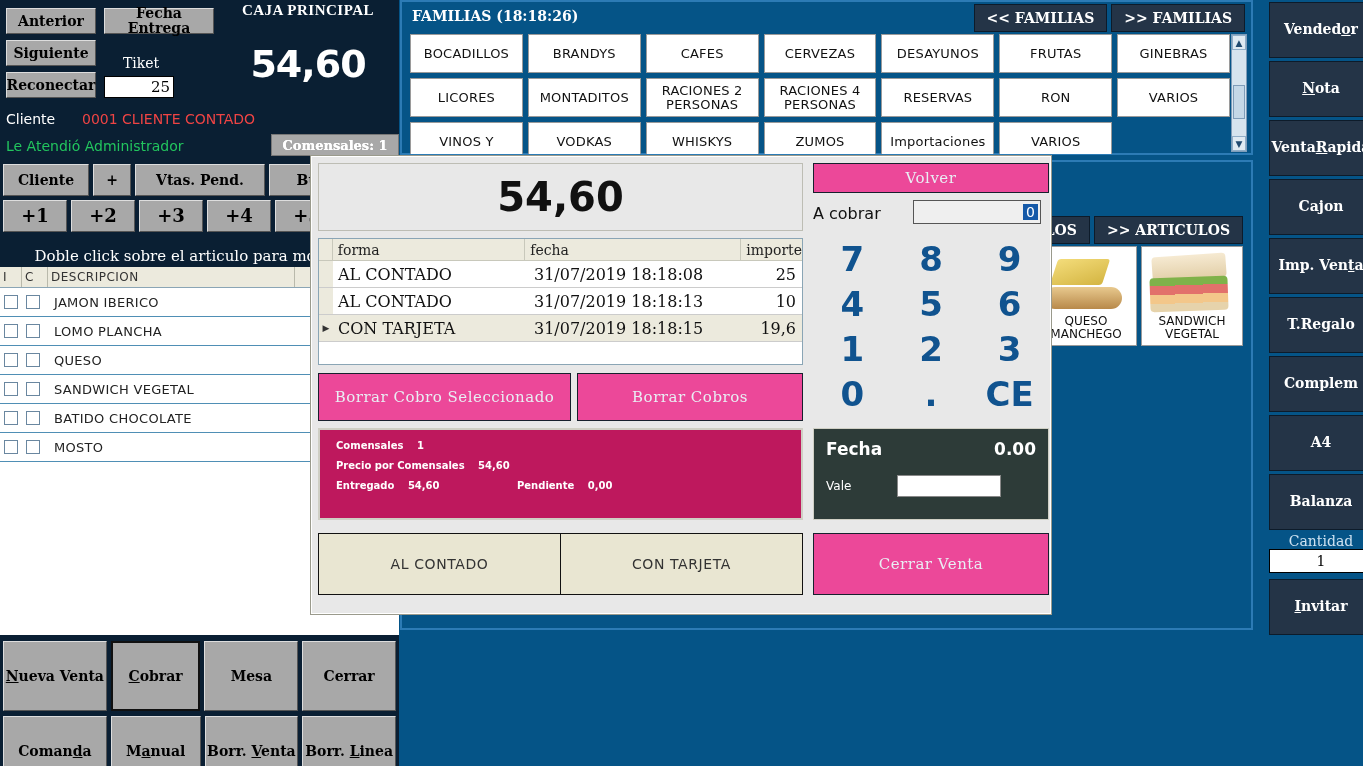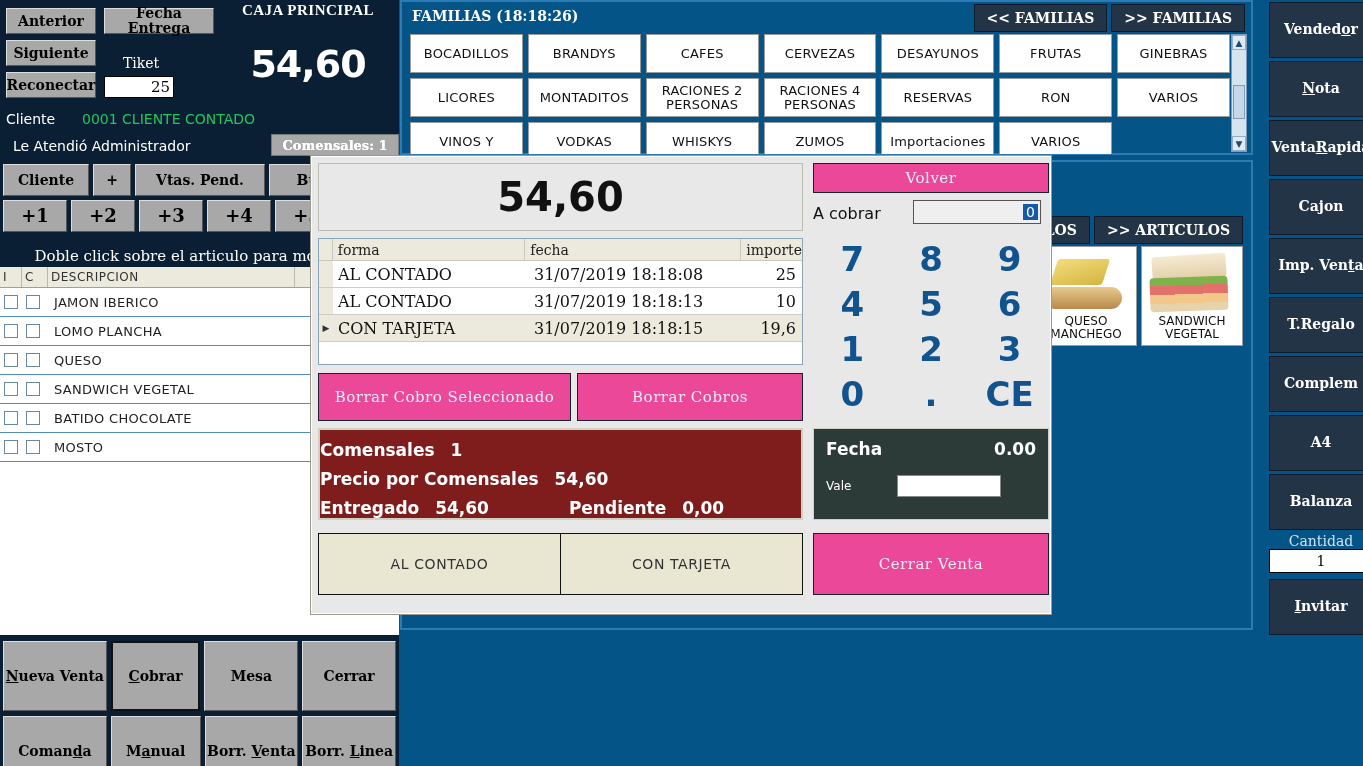--- a/index.html
+++ b/index.html
@@ -40,22 +40,22 @@
     position: absolute; left: 104px; top: 55px; width: 74px; text-align: center;
     color: #fff; font-family: "DejaVu Serif", serif; font-size: 14px;
   }
   .tiket-input {
     position: absolute; left: 104px; top: 76px; width: 70px; height: 22px;
     background: #fff; border: 1px solid #000; color: #000;
     font-family: "DejaVu Serif", serif; font-size: 15px;
     text-align: right; padding-right: 3px; line-height: 20px;
   }
   .cliente-row { position: absolute; left: 6px; top: 111px; font-size: 14px; color:#fff; }
-  .cliente-val { position: absolute; left: 82px; top: 111px; font-size: 14px; color:#22c55e; }
-  .atendio-row { position: absolute; left: 6px; top: 138px; font-size: 14px; color:#ffffff;margin-left:7px; }
+  .cliente-val { position: absolute; left: 82px; top: 111px; font-size: 14px; color:#ef4444; }
+  .atendio-row { position: absolute; left: 6px; top: 138px; font-size: 14px; color:#22c55e; }
   .comensales-chip {
     position: absolute; left: 271px; top: 134px; width: 128px; height: 22px;
     background: #a8a8a8; color: #fff; text-shadow: 0 0 0 #fff;
     font-family: "DejaVu Serif", serif; font-weight: bold; font-size: 13px;
     display:flex; align-items:center; justify-content:center;
     border: 1px solid #777;
   }
   .comensales-chip span { color: #ffffff; }
 
   
@@ -247,22 +247,22 @@
     background: #ec4899; color: #e9eef4; border: 1px solid #17202d;
     font-family: "DejaVu Serif", serif; font-size: 15px;
     display:flex; align-items:center; justify-content:center; cursor:pointer;
     letter-spacing: .5px;
   }
   .btn-borrar-sel { position:absolute; left: 7px; top: 217px; width: 253px; height: 48px; }
   .btn-borrar-all { position:absolute; left: 266px; top: 217px; width: 226px; height: 48px; }
 
   .info-panel {
     position: absolute; left: 7px; top: 272px; width: 485px; height: 92px;
-    background: #7f1d1d; border: 2px solid #cfcfc4; color:#fff;
-    font-size: 17px; font-weight: bold; padding: 10px 0;
+    background: #be185d; border: 2px solid #cfcfc4; color:#fff;
+    font-size: 10px; font-weight: bold; padding: 10px 16px;
   }
   .info-panel .line { margin-bottom: 9px; }
   .info-panel .k { display:inline-block; }
   .info-panel .v { display:inline-block; margin-left: 10px; }
   .info-panel .right-k { display:inline-block; margin-left: 74px; }
 
   .pay-btns { position:absolute; left: 7px; top: 377px; width: 485px; height: 62px;
     display:flex; border: 1px solid #111; }
   .paybtn {
     flex: 1; background: #e9e6d2; color:#333; font-size: 14px;

